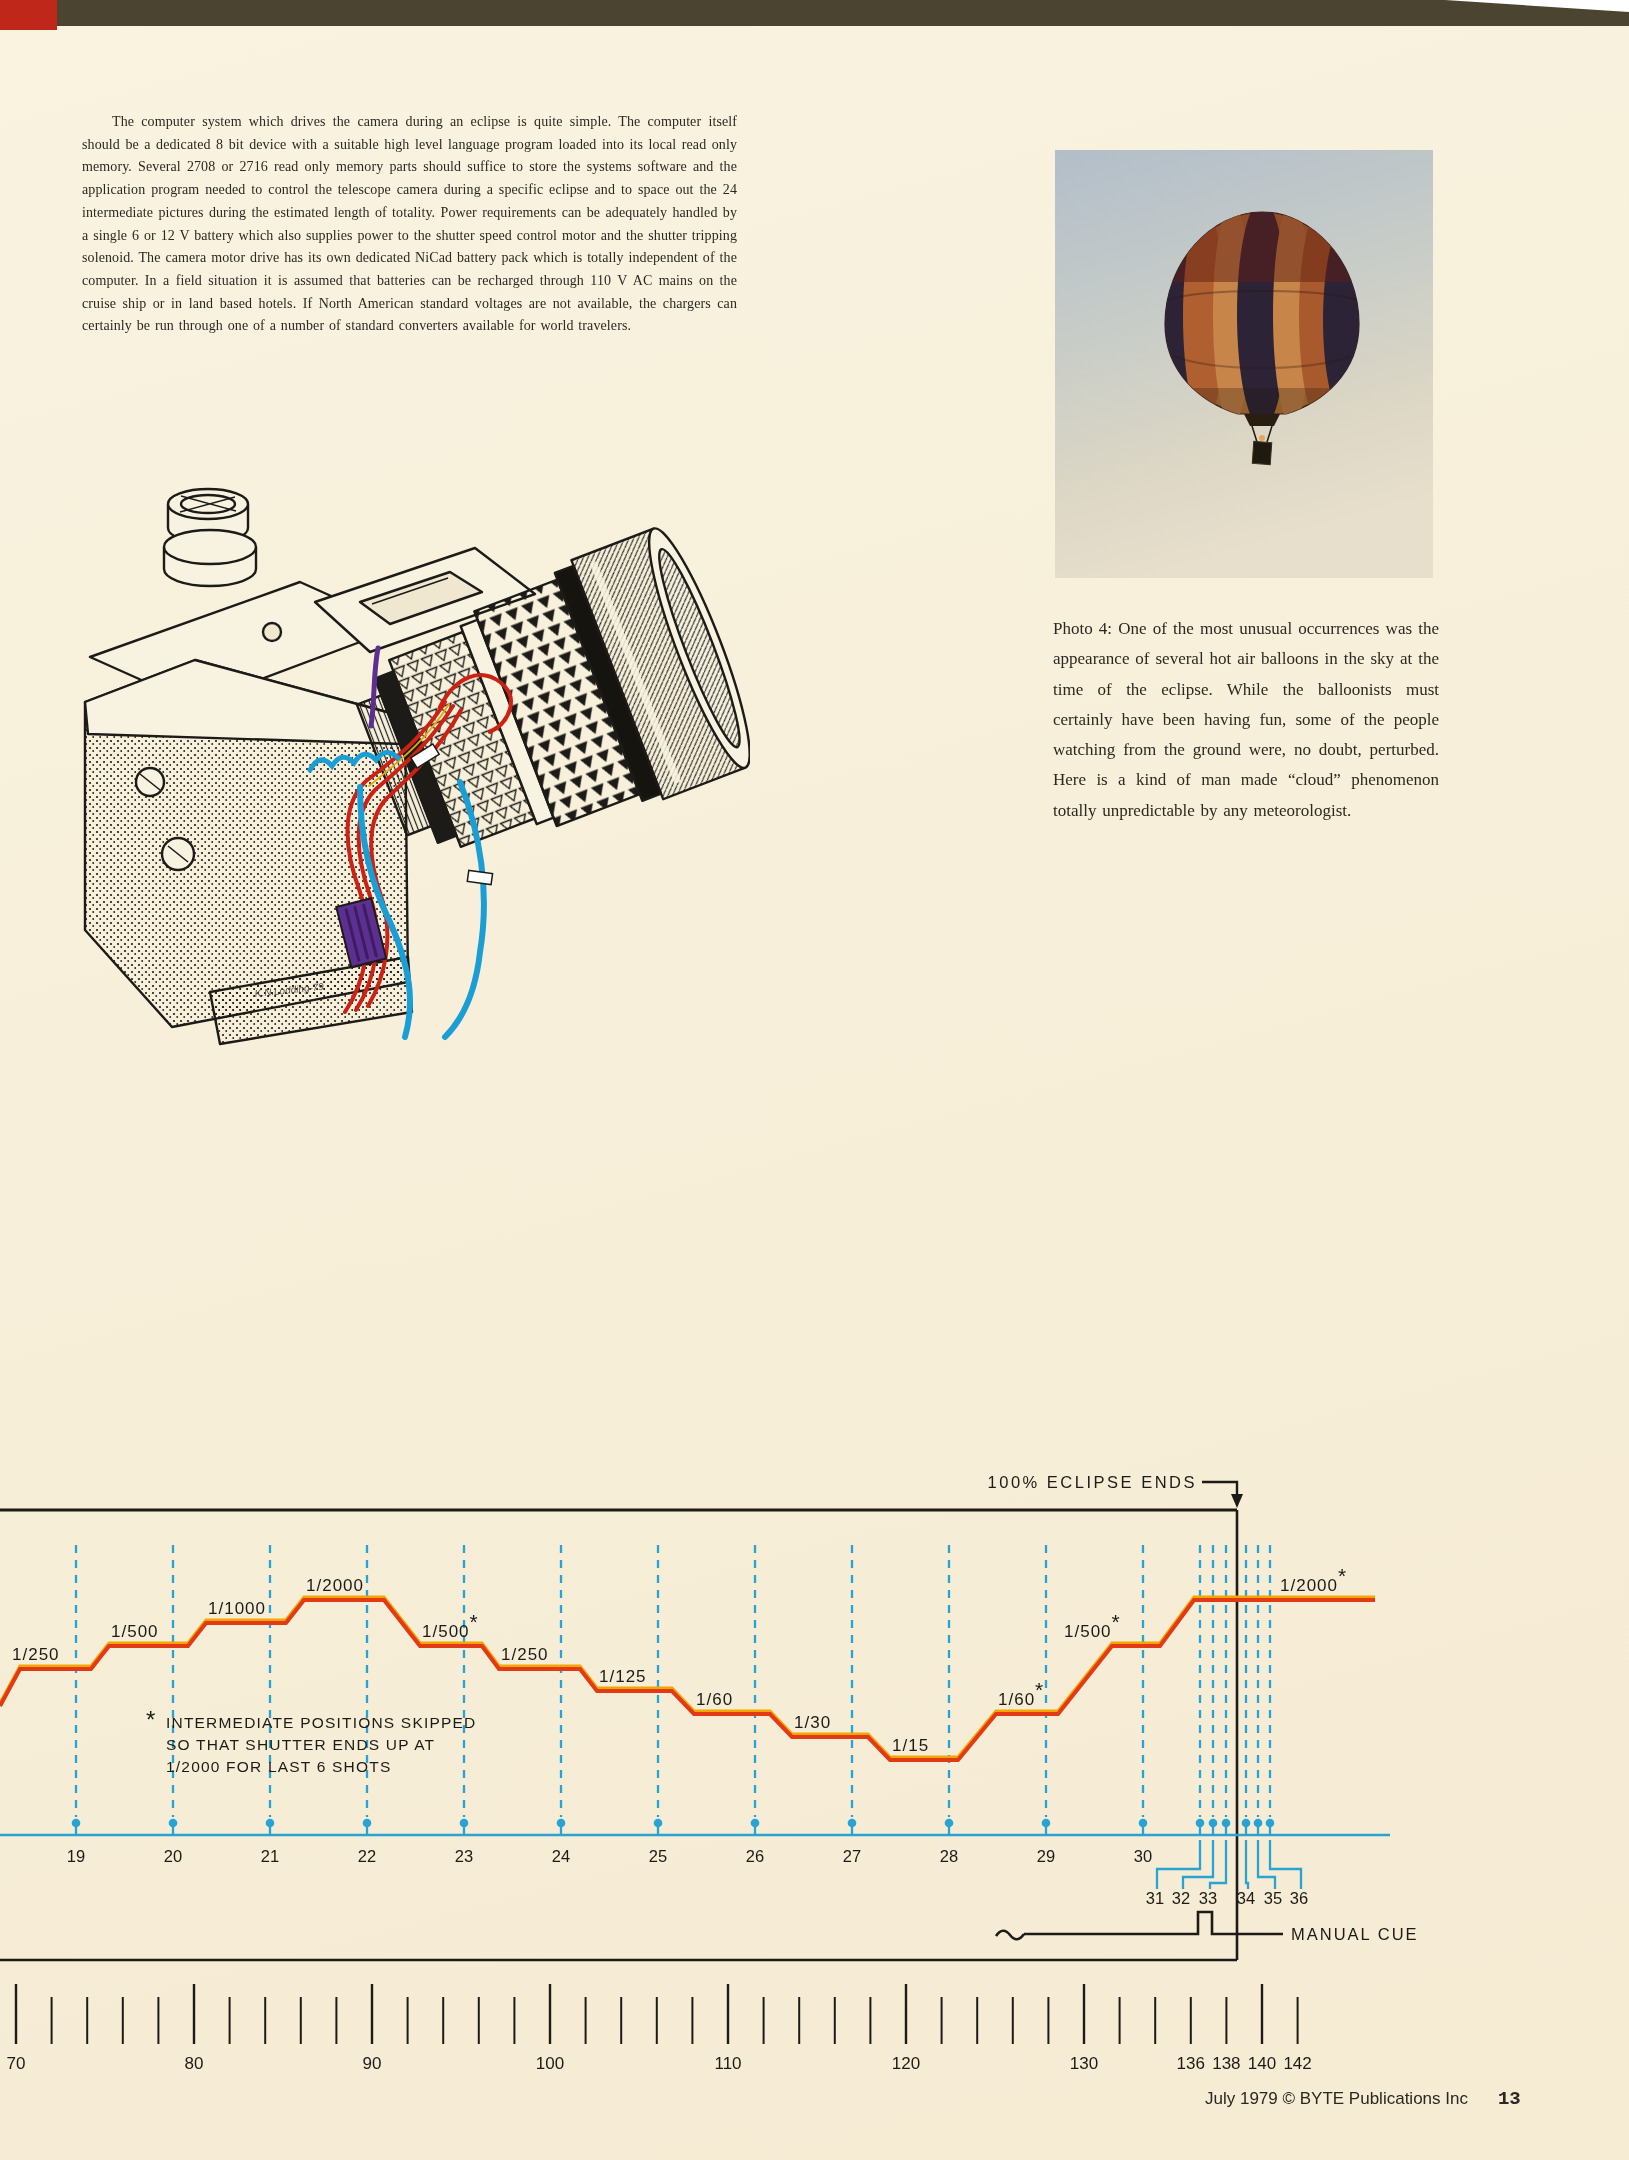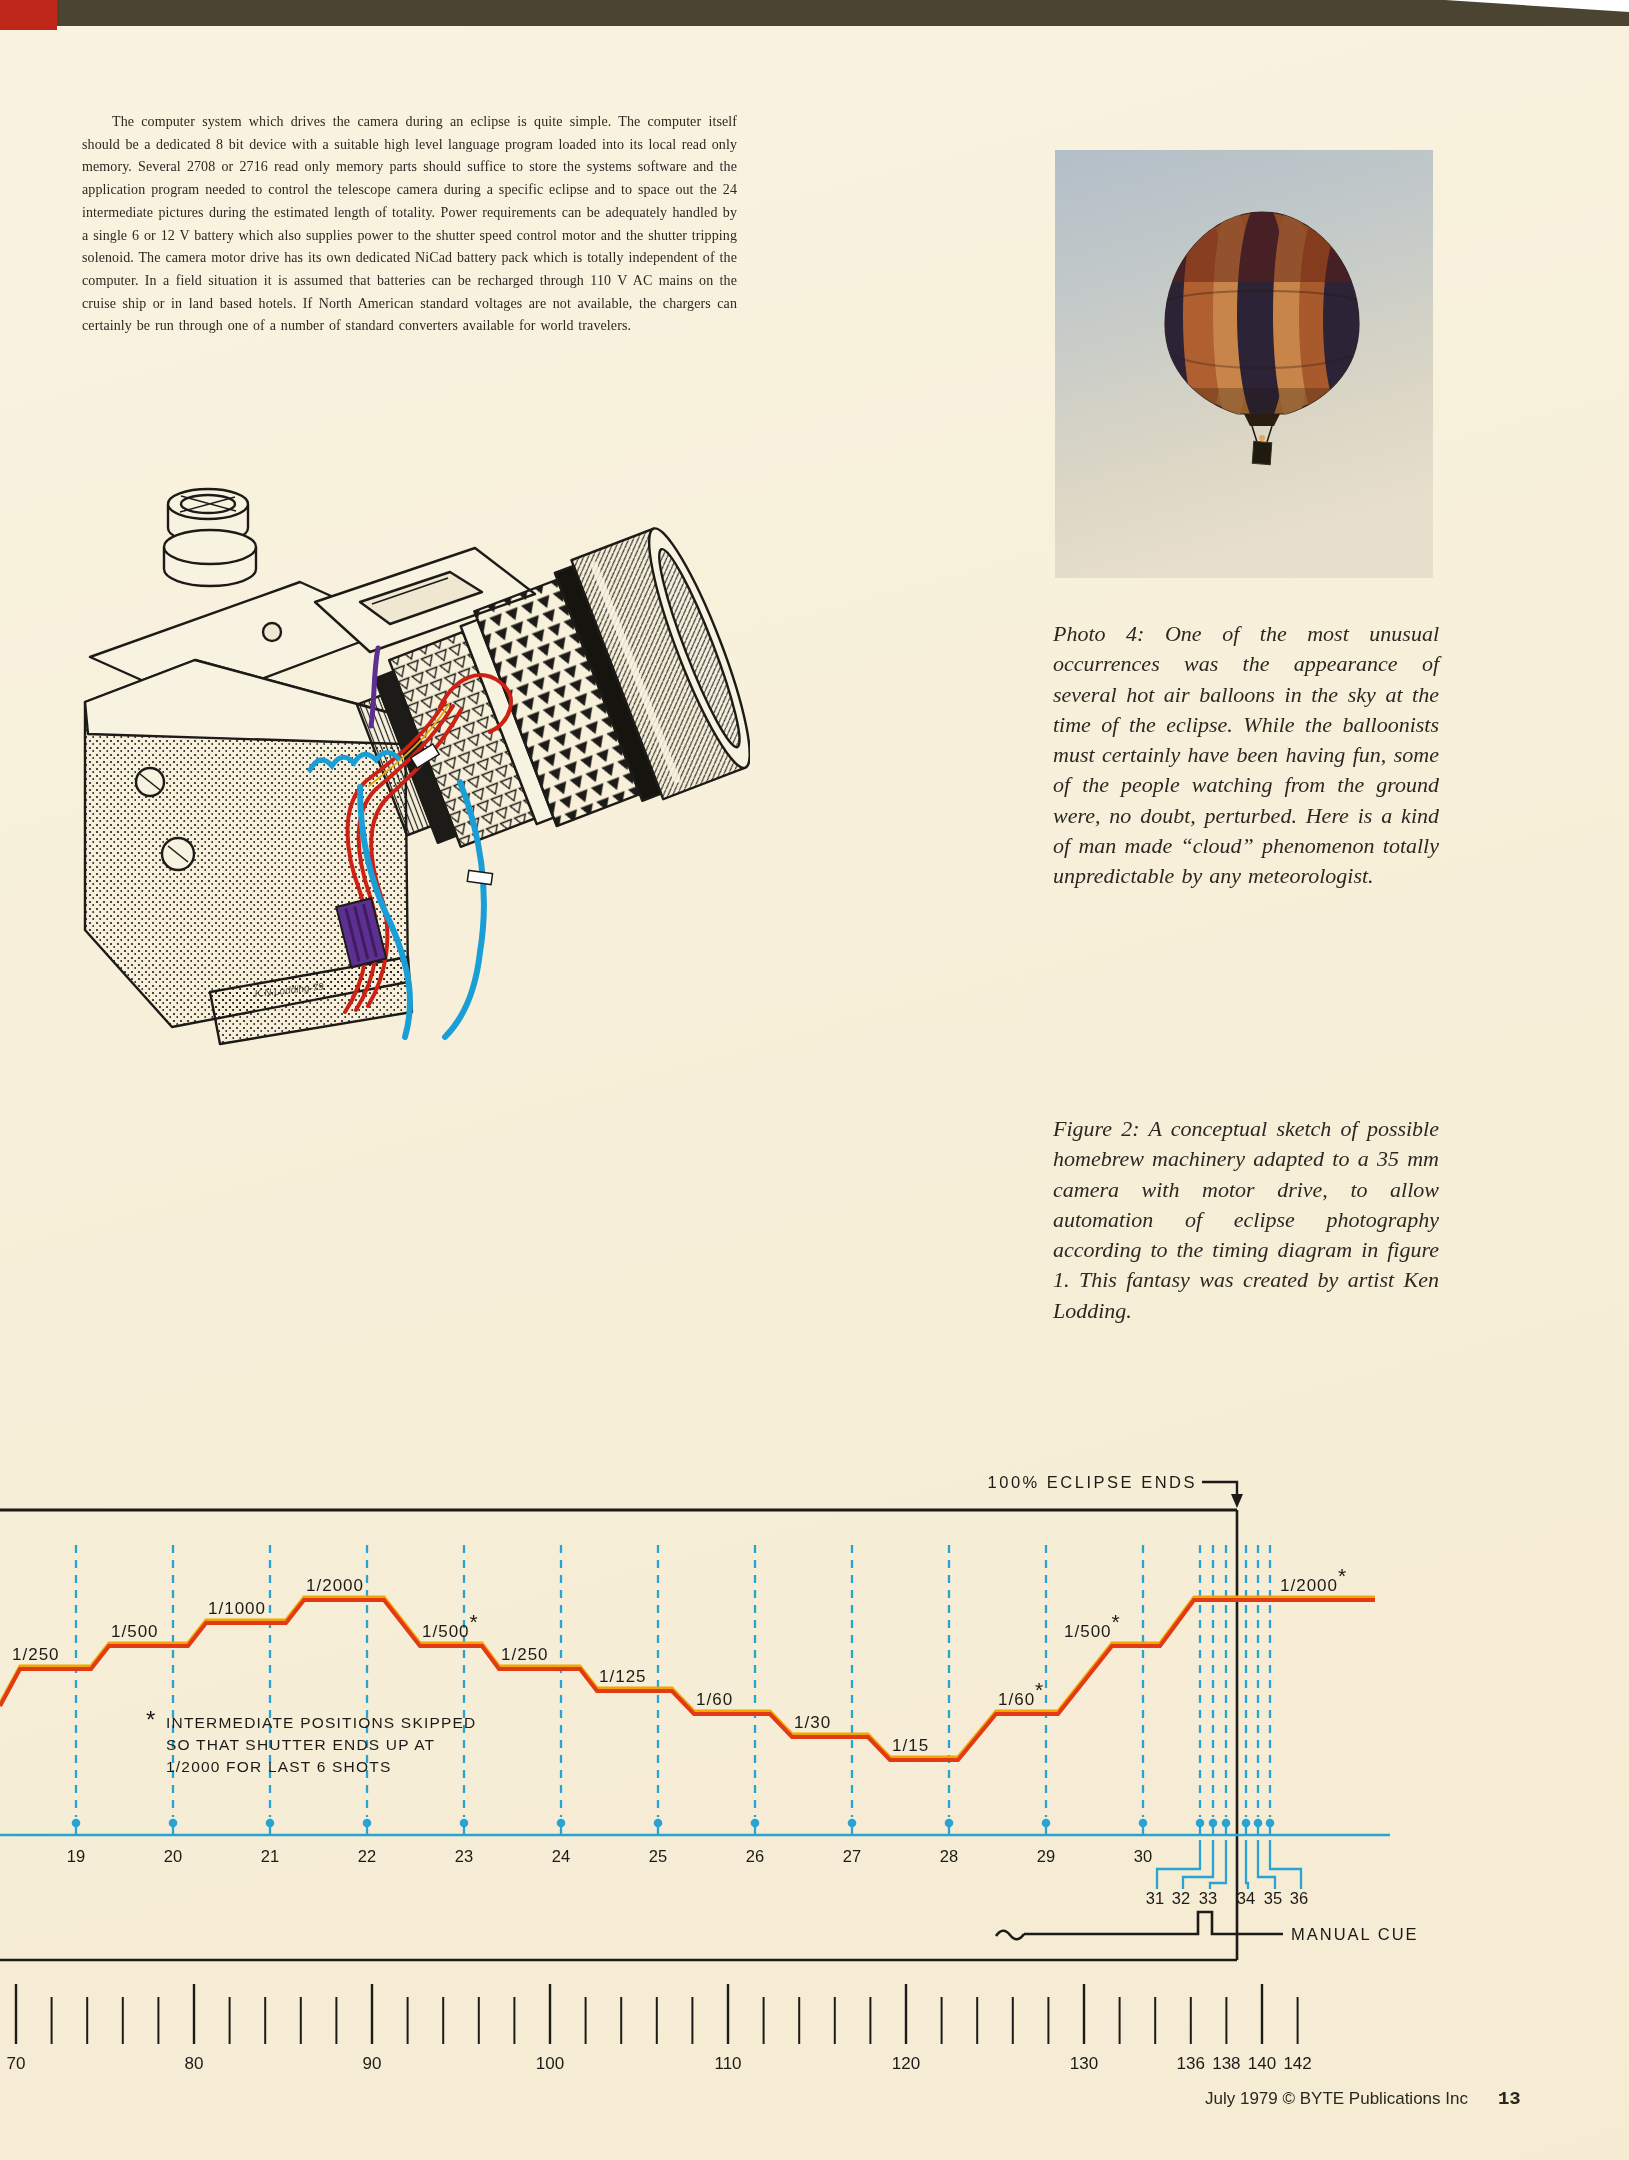--- a/index.html
+++ b/index.html
@@ -12,21 +12,21 @@
   .top-accent{position:absolute;left:0;top:0;width:57px;height:30px;}
   .scan-sliver{position:absolute;right:0;top:0;width:200px;height:12px;background:#ffffff;
     clip-path:polygon(0 0,100% 0,100% 100%,8% 0);}
   .article{
     position:absolute; left:82px; top:97px; width:655px;
     font-size:14px; line-height:22.7px; text-align:justify;
     text-indent:30px; letter-spacing:.1px; word-spacing:1.2px;
   }
   .caption{
     position:absolute; left:1053px; width:386px;
-    font-style:italic; font-size:22px; line-height:30.3px; text-align:justify;
+    font-size:17px; line-height:30.3px; text-align:justify;
     word-spacing:1.5px;
   }
   .caption.photo-cap{top:597px;}
   .caption.fig-cap{top:1092px;}
   .photo-frame{position:absolute;left:1055px;top:150px;width:378px;height:428px;}
   .camera-sketch{position:absolute;left:60px;top:452px;width:690px;height:600px;}
   .chart-wrap{position:absolute;left:0;top:1428px;width:1629px;height:660px;text-align:right;}
   .footer{
     position:absolute;left:1205px;top:2088px;width:390px;
     font-family:"Liberation Sans",sans-serif;font-size:17px;color:#2a2722;
@@ -78,21 +78,20 @@
         <path d="M189,264 L195,276 L219,276 L225,264 Z" fill="#2a1e12"></path>
         <line x1="197" y1="276" x2="202" y2="292" stroke="#231a10" stroke-width="1.5"></line>
         <line x1="217" y1="276" x2="212" y2="292" stroke="#231a10" stroke-width="1.5"></line>
         <circle cx="207" cy="288" r="3" fill="#e8a040" opacity="0.85"></circle>
         <rect x="198" y="292" width="18" height="22" fill="#1f1a10" stroke="#3a2f1a" transform="rotate(4 207 303)"></rect>
       </g>
     </svg>
   </div>
 
   <p class="caption photo-cap">Photo 4: One of the most unusual occurrences was the appearance of several hot air balloons in the sky at the time of the eclipse. While the balloonists must certainly have been having fun, some of the people watching from the ground were, no doubt, perturbed. Here is a kind of man made “cloud” phenomenon totally unpredictable by any meteorologist.</p>
-  <p class="caption fig-cap">Figure 2: A conceptual sketch of possible homebrew machinery adapted to a 35 mm camera with motor drive, to allow automation of eclipse photography according to the timing diagram in figure 1. This fantasy was created by artist Ken Lodding.</p>
 
   <div class="camera-sketch">
     <svg width="690" height="600" viewBox="0 0 690 600">
       <defs>
         <pattern id="stip" width="7" height="7" patternUnits="userSpaceOnUse">
           <circle cx="2" cy="2" r="1.1" fill="#1c1b17"></circle>
             <circle cx="5.2" cy="5" r="0.9" fill="#1c1b17"></circle>
         </pattern>
         <pattern id="vhatch" width="5" height="6" patternUnits="userSpaceOnUse">
           <line x1="2.5" y1="0" x2="2.5" y2="6" stroke="#1c1b17" stroke-width="1.2"></line>

